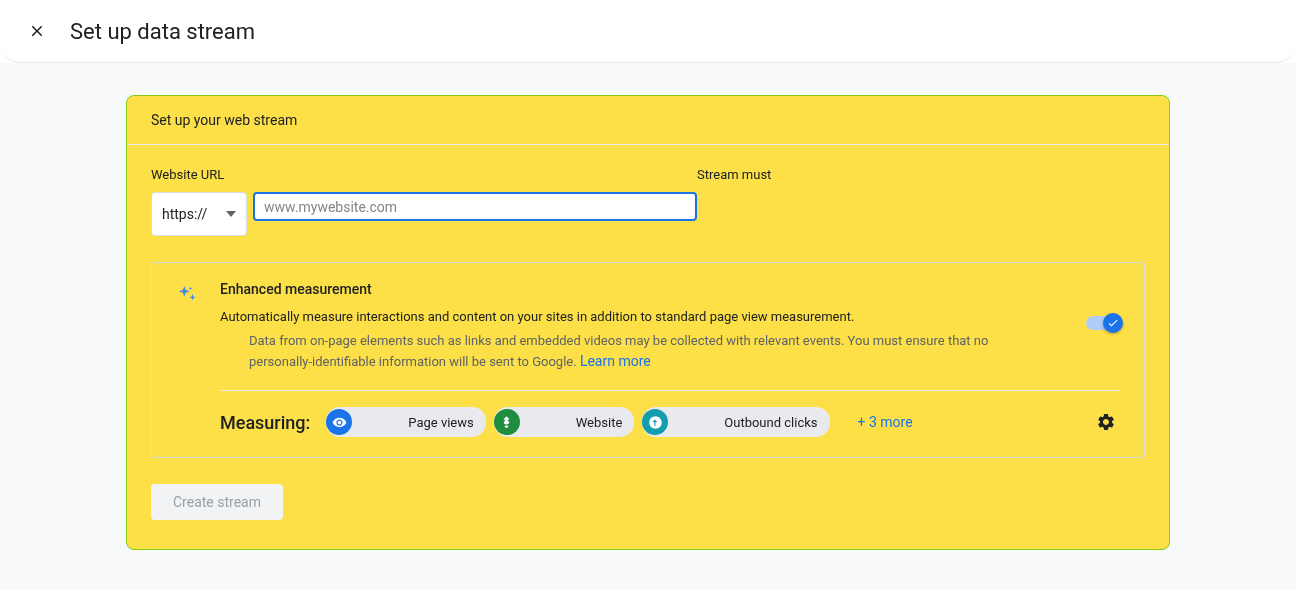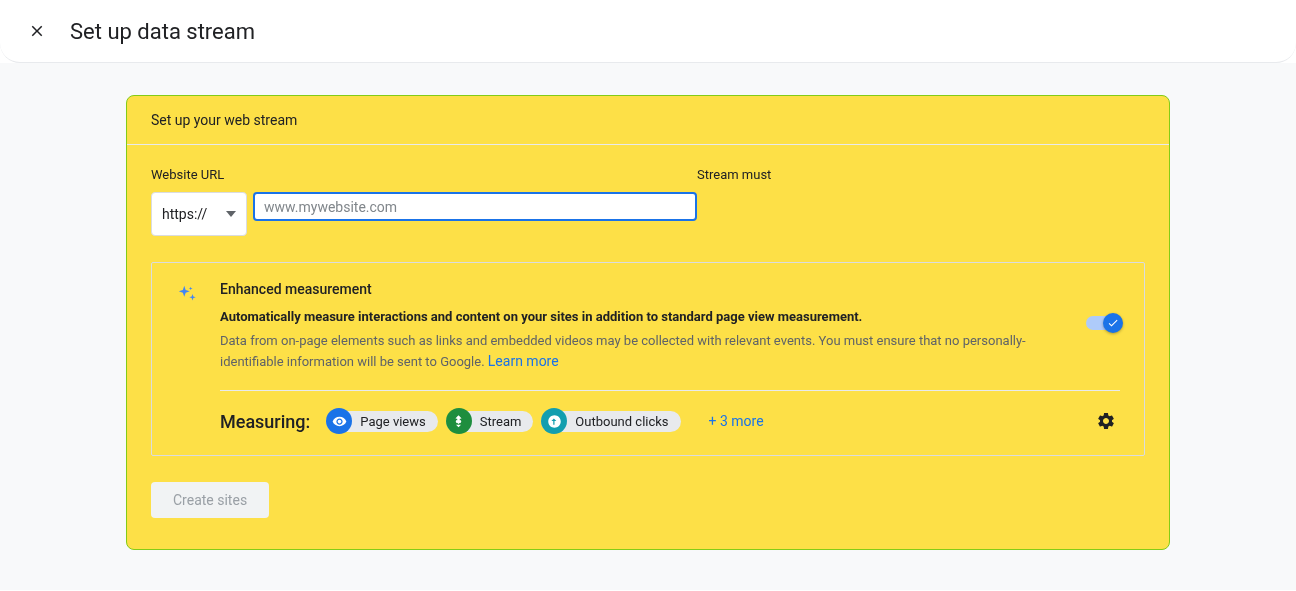--- a/index.html
+++ b/index.html
@@ -98,22 +98,22 @@
     padding: 18px 24px 20px 24px;
     display: flex;
     gap: 22px;
   }
   .sparkle-col { flex-shrink: 0; padding-top: 2px; }
   .sparkle-icon { width: 22px; height: 22px; }
   .enhanced-content { flex: 1; min-width: 0; }
   .enhanced-top-row { display: flex; align-items: flex-start; }
   .enhanced-text-block { flex: 1; padding-right: 40px; }
   .enhanced-title { font-size: 14px; font-weight: 500; margin-bottom: 10px; }
-  .enhanced-sub { font-size: 13px; font-weight: 700; color: #202124; margin-bottom: 4px; line-height: 1.5; }
-  .enhanced-note { font-size: 13px; color: #5f6368; line-height: 1.55; }
+  .enhanced-sub { font-size: 13px; font-weight: 400; color: #202124; margin-bottom: 4px; line-height: 1.5; }
+  .enhanced-note { font-size: 13px; color: #5f6368; line-height: 1.55; margin-left: 29px; }
   .learn-link { color: #1a73e8; text-decoration: none; font-size: 14px; }
   .toggle-wrap { display: flex; align-items: center; height: 24px; margin-top: 30px; }
   .toggle {
     position: relative;
     width: 34px;
     height: 14px;
     cursor: pointer;
   }
   .toggle-track {
     width: 34px; height: 14px;
@@ -136,23 +136,24 @@
     margin: 18px 0 16px 0;
   }
   .measuring-row { display: flex; align-items: center; gap: 16px; }
   .measuring-label { font-size: 18px; font-weight: 500; }
   .chips-group { display: flex; align-items: center; gap: 8px; flex: 1; }
   .chip {
     display: flex;
     align-items: center;
     background: #e8eaed;
     border-radius: 14px;
-    height: 21px;
+    height: 30px;
     padding-right: 12px;
     font-size: 13px;
+    gap: 48px;
   }
   .chip-icon {
     width: 26px; height: 26px;
     border-radius: 50%;
     display: flex; align-items: center; justify-content: center;
     margin-right: 8px;
     flex-shrink: 0;
   }
   .chip-icon svg { width: 15px; height: 15px; }
   .chip-blue { background: #1a73e8; }
@@ -255,38 +256,38 @@
                 </span>
                 <span>Page views</span>
               </div>
               <div class="chip">
                 <span class="chip-icon chip-green">
                   <svg viewBox="0 0 24 24">
                       <path d="M12 2 L7 7h3v4H7l5 5 5-5h-3V7h3z" fill="#fff" transform="rotate(0 12 12)"></path>
                       <path d="M12 3l-4 4h8zM12 21l4-4H8zM8 10h8v4H8z" fill="#fff"></path>
                     </svg>
                 </span>
-                <span>Stream</span>
+                <span>Website</span>
               </div>
               <div class="chip">
                 <span class="chip-icon chip-teal">
                   <svg viewBox="0 0 24 24">
                       <path d="M12 2C6.48 2 2 6.48 2 12s4.48 10 10 10 10-4.48 10-10S17.52 2 12 2zm1 15l-4-4h3V7h2v6h3l-4 4z" fill="#fff" transform="rotate(180 12 12)"></path>
                     </svg>
                 </span>
                 <span>Outbound clicks</span>
               </div>
               <span class="more-link">+ 3 more</span>
             </div>
             <button class="gear-btn">
               <svg viewBox="0 0 24 24">
                   <path d="M19.14 12.94c.04-.3.06-.61.06-.94 0-.32-.02-.64-.07-.94l2.03-1.58c.18-.14.23-.41.12-.61l-1.92-3.32c-.12-.22-.37-.29-.59-.22l-2.39.96c-.5-.38-1.03-.7-1.62-.94l-.36-2.54c-.04-.24-.24-.41-.48-.41h-3.84c-.24 0-.43.17-.47.41l-.36 2.54c-.59.24-1.13.57-1.62.94l-2.39-.96c-.22-.08-.47 0-.59.22L2.74 8.87c-.12.21-.08.47.12.61l2.03 1.58c-.05.3-.07.63-.07.94 0 .31.02.64.06.94l-2.03 1.58c-.18.14-.23.41-.12.61l1.92 3.32c.12.22.37.29.59.22l2.39-.96c.5.38 1.03.7 1.62.94l.36 2.54c.05.24.24.41.48.41h3.84c.24 0 .44-.17.47-.41l.36-2.54c.59-.24 1.13-.56 1.62-.94l2.39.96c.22.08.47 0 .59-.22l1.92-3.32c.12-.22.07-.47-.12-.61l-2.01-1.58zM12 15.6c-1.98 0-3.6-1.62-3.6-3.6s1.62-3.6 3.6-3.6 3.6 1.62 3.6 3.6-1.62 3.6-3.6 3.6z" fill="currentColor"></path>
                 </svg>
             </button>
           </div>
         </div>
       </div>
 
-      <button class="create-btn" disabled="">Create sites</button>
+      <button class="create-btn" disabled="">Create stream</button>
 
     </div>
   </div>
 </div>
 
 </body></html>

